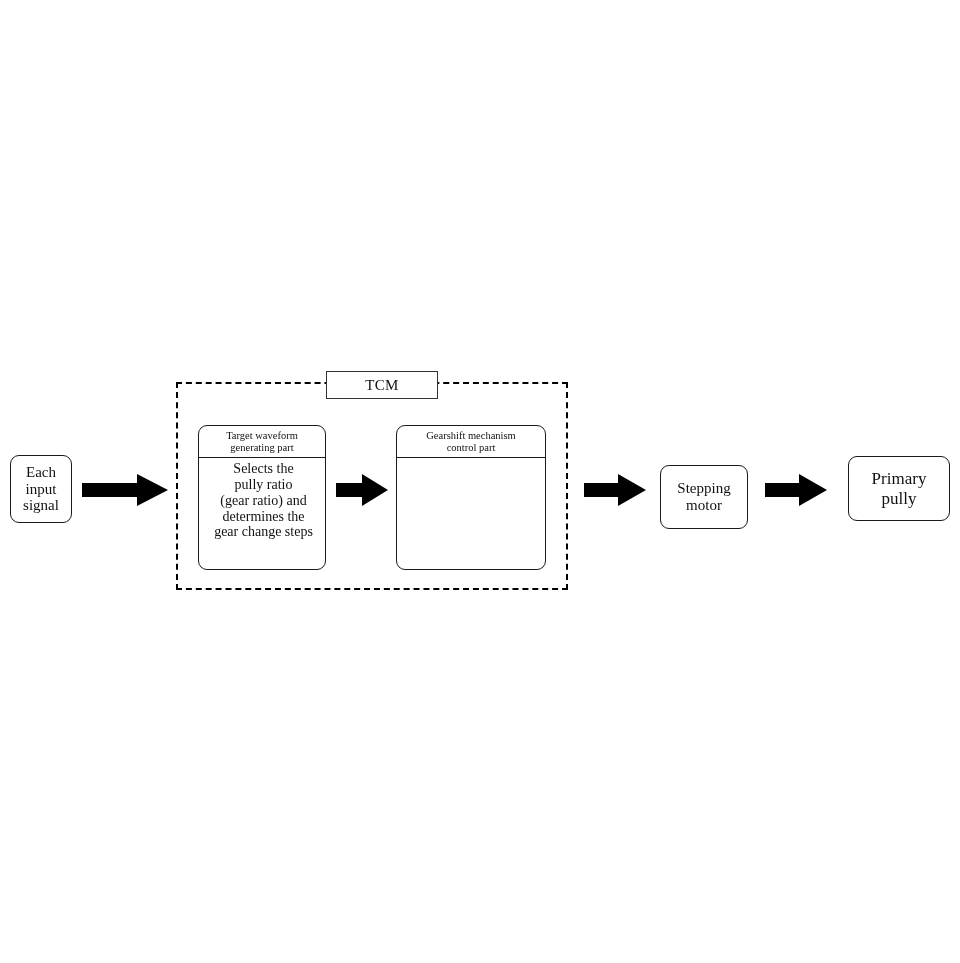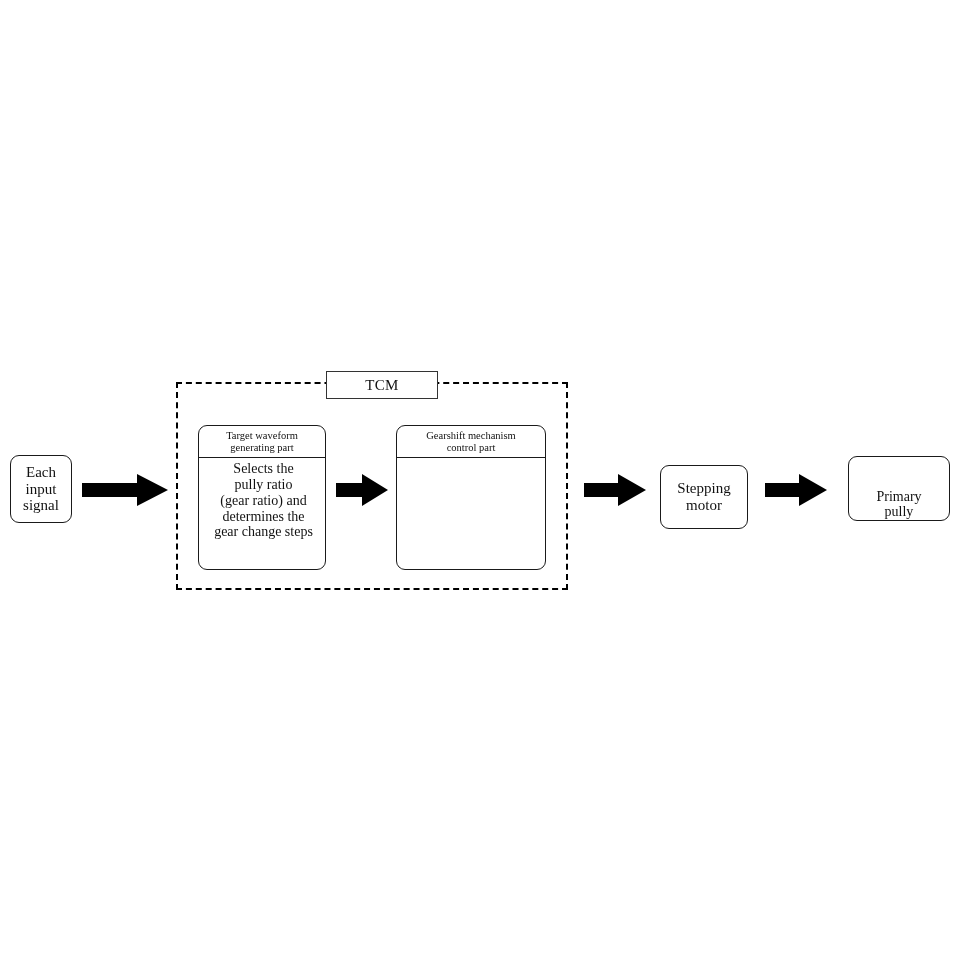--- a/index.html
+++ b/index.html
@@ -61,22 +61,21 @@
     font-size: 15px;
     margin-top: 8px;
   }
 
   
   #node-primary {
     left: 848px;
     top: 456px;
     width: 102px;
     height: 65px;
-    font-size: 14px;
-    justify-content: flex-end;
+    font-size: 17px;
   }
 
   
   #tcm-container {
     position: absolute;
     left: 176px;
     top: 382px;
     width: 392px;
     height: 208px;
     box-sizing: border-box;

